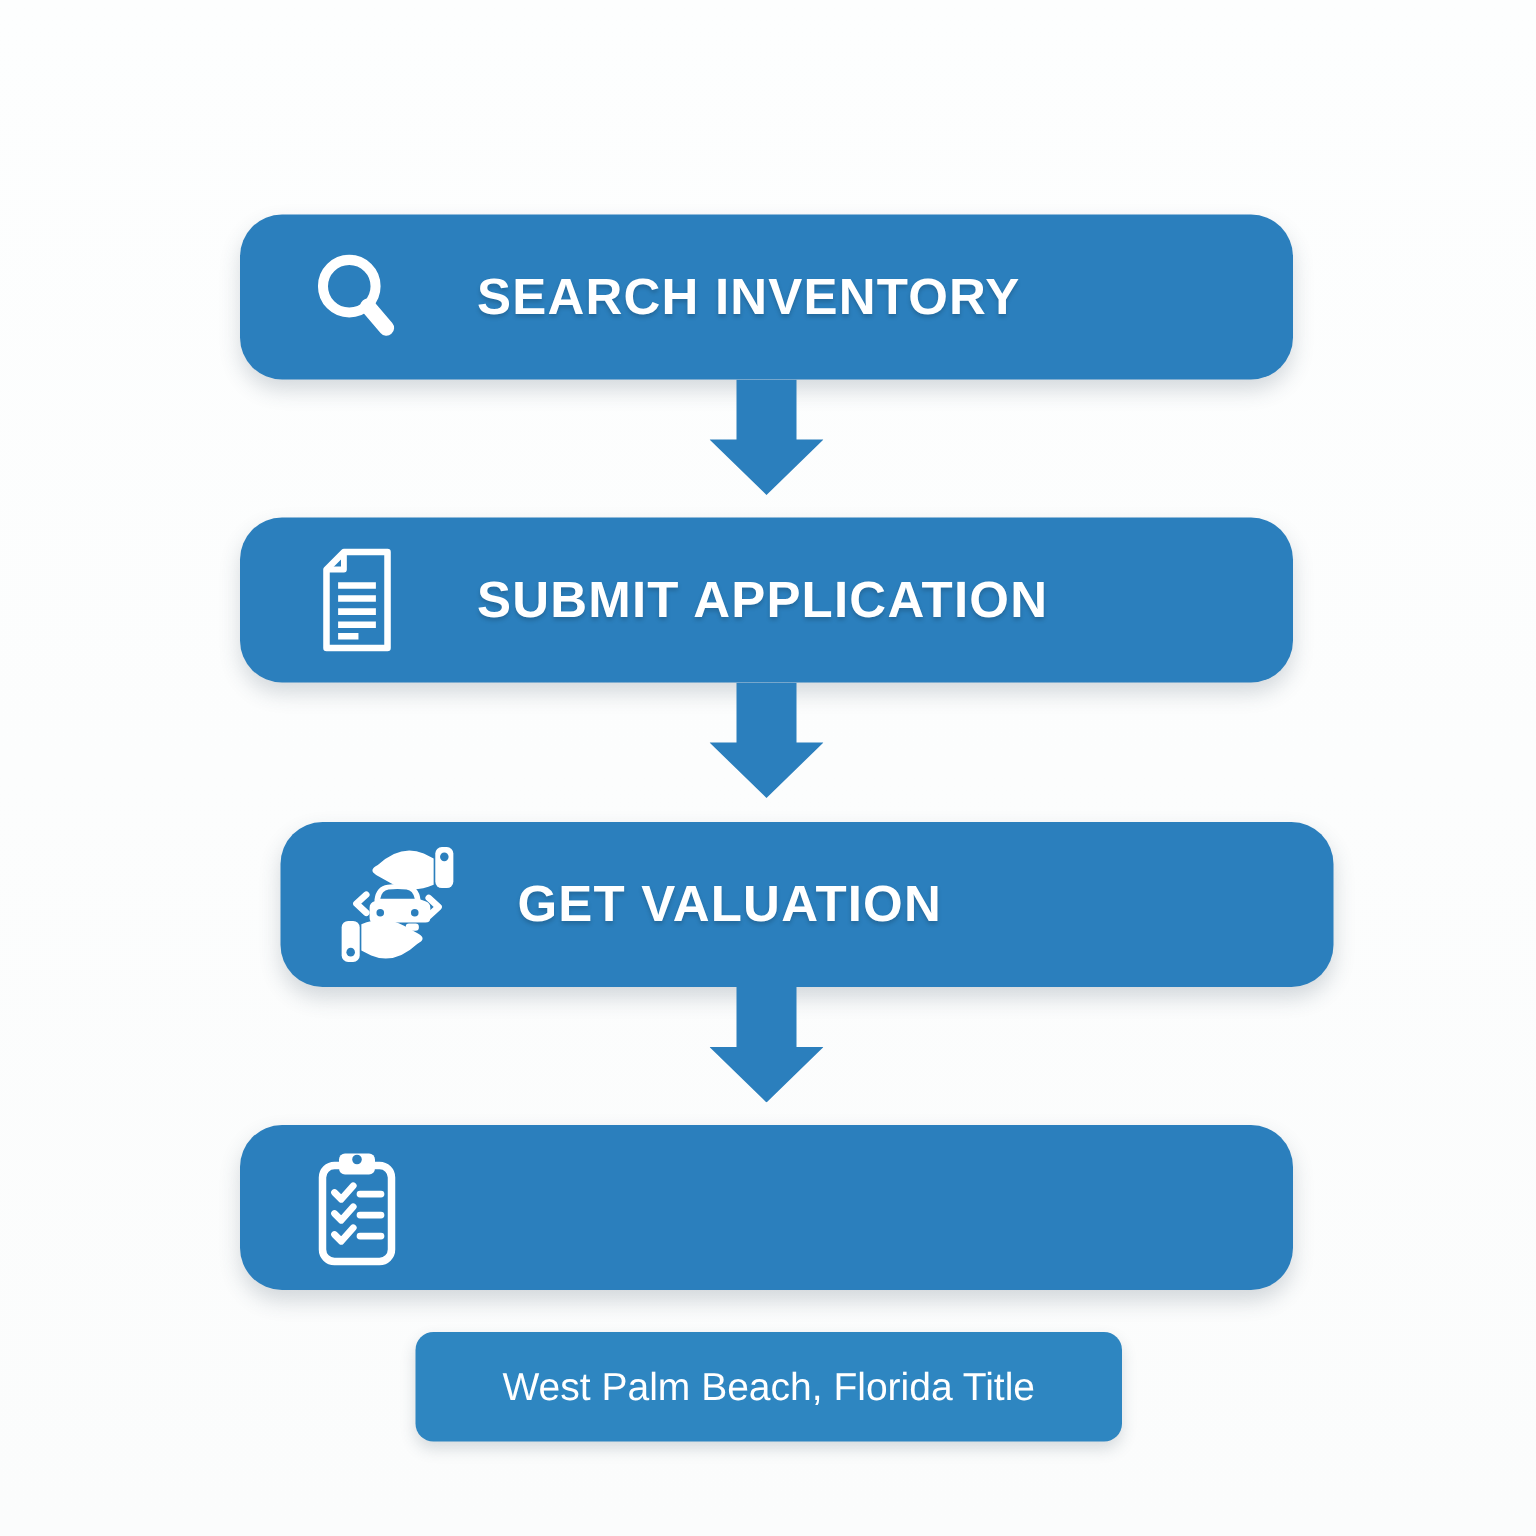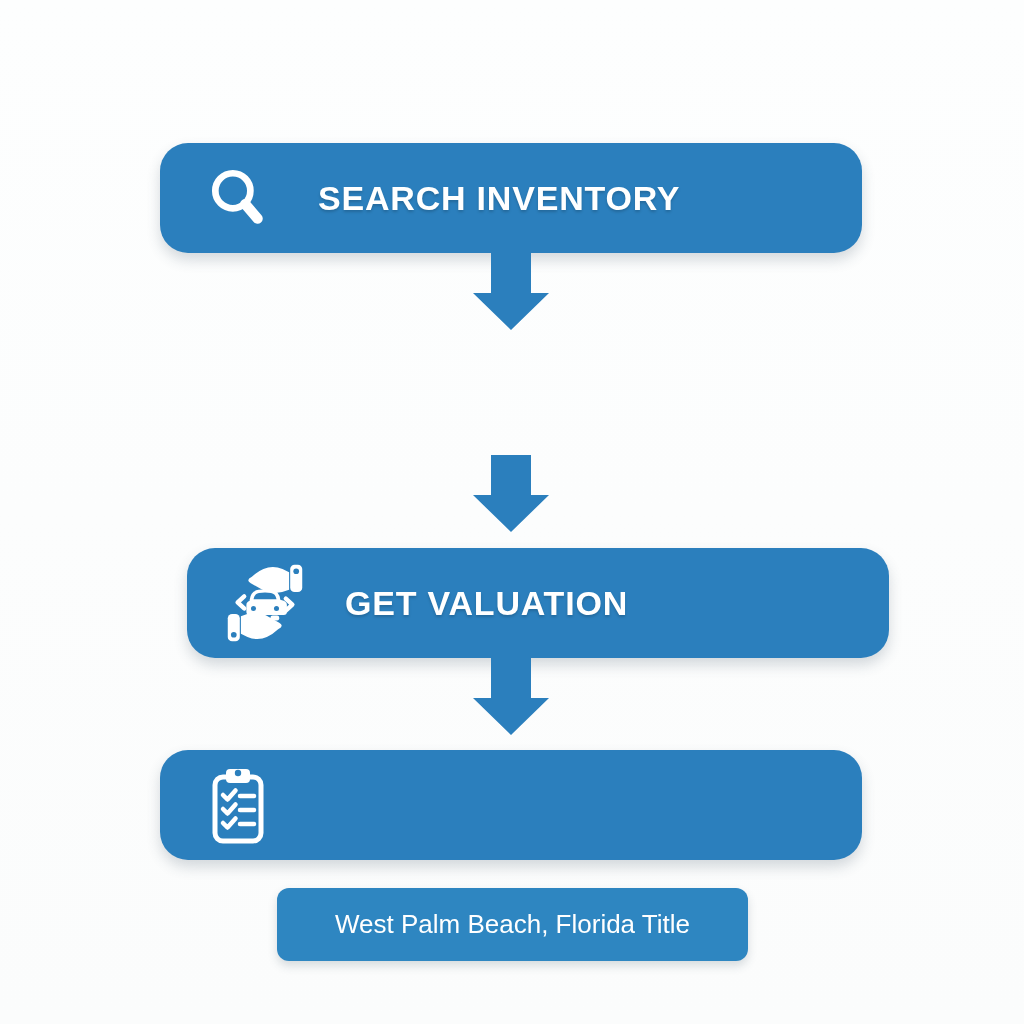--- a/index.html
+++ b/index.html
@@ -83,20 +83,34 @@
       <svg width="66" height="66" viewBox="0 0 64 64">
         <circle cx="27" cy="25" r="17" fill="none" stroke="#ffffff" stroke-width="6.5"></circle>
         <line x1="39" y1="38" x2="51" y2="52" stroke="#ffffff" stroke-width="10" stroke-linecap="round"></line>
       </svg>
     </div>
     <div class="step-label">SEARCH INVENTORY</div>
   </div>
 
   <div class="arrow arrow-1"></div>
 
+  <div class="step step-2">
+    <div class="icon-wrap">
+      <svg width="62" height="74" viewBox="0 0 64 76">
+        <path d="M23 5 H53 V71 H11 V17 Z" fill="none" stroke="#ffffff" stroke-width="4.5" stroke-linejoin="round"></path>
+        <path d="M23 5 V17 H11" fill="none" stroke="#ffffff" stroke-width="4" stroke-linejoin="round"></path>
+        <line x1="19" y1="28" x2="45" y2="28" stroke="#ffffff" stroke-width="4.5"></line>
+        <line x1="19" y1="37" x2="45" y2="37" stroke="#ffffff" stroke-width="4.5"></line>
+        <line x1="19" y1="46" x2="45" y2="46" stroke="#ffffff" stroke-width="4.5"></line>
+        <line x1="19" y1="55" x2="45" y2="55" stroke="#ffffff" stroke-width="4.5"></line>
+        <line x1="19" y1="63" x2="33" y2="63" stroke="#ffffff" stroke-width="4.5"></line>
+      </svg>
+    </div>
+    <div class="step-label">SUBMIT APPLICATION</div>
+  </div>
 
   <div class="arrow arrow-2"></div>
 
   <div class="step step-3">
     <div class="icon-wrap">
       <svg width="98" height="92" viewBox="0 0 84 84">
 
         <path d="M30 18 Q44 5 58 11 L64 14 L64 30 Q50 36 38 29 L29 24 Q24 21 30 18 Z" fill="#ffffff"></path>
         <rect x="65" y="7" width="11" height="25" rx="4" fill="#ffffff"></rect>
         <circle cx="70.5" cy="13" r="2.6" fill="#2b7fbd"></circle>

